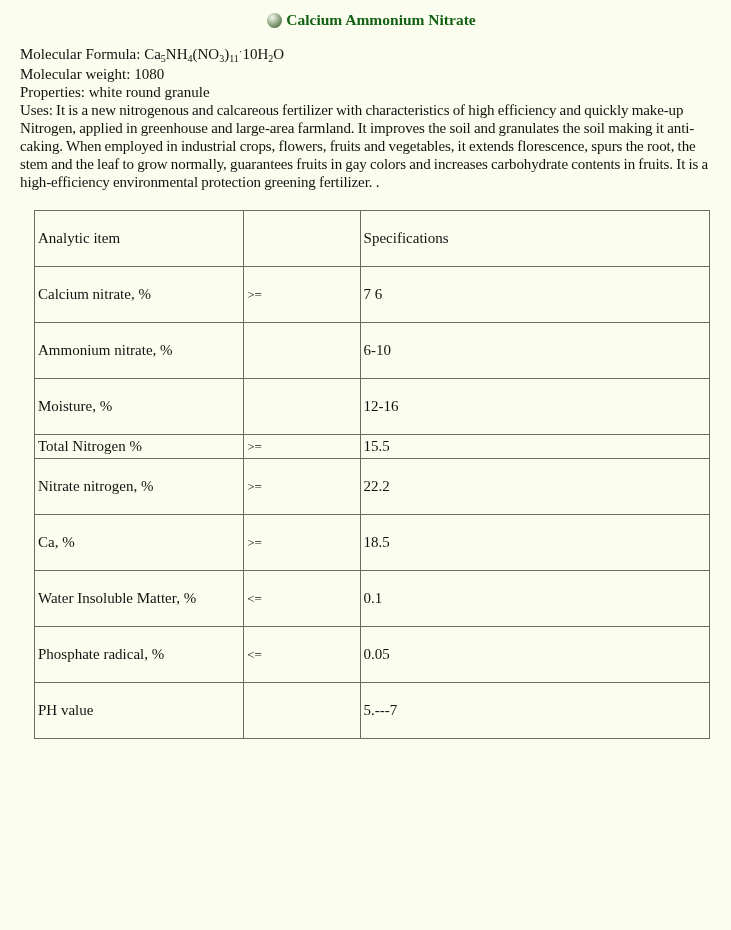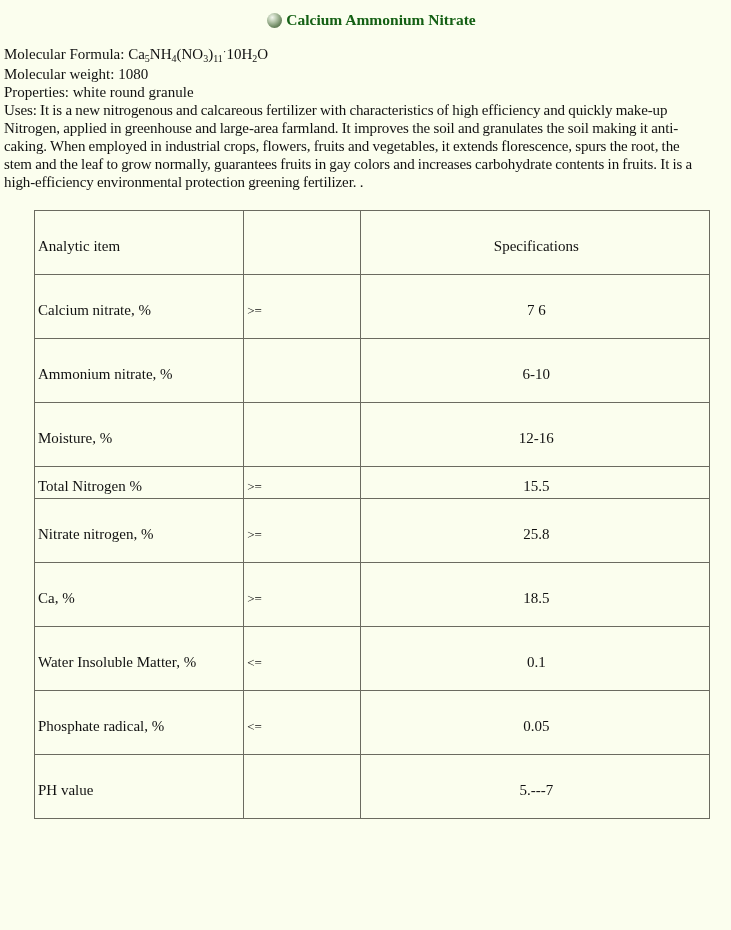--- a/index.html
+++ b/index.html
@@ -39,21 +39,21 @@
     }
     .title {
       font-weight: bold;
       color: #146014;
       font-size: 15.5px;
       line-height: 20px;
     }
     .info {
       position: absolute;
       top: 45px;
-      left: 4px;
+      left: 20px;
       width: 705px;
       line-height: 18px;
       font-size: 15px;
     }
     .info p {
       margin: 0;
     }
     .info .formula {
       line-height: 19px;
     }
@@ -74,30 +74,30 @@
     table.spec {
       position: absolute;
       top: 210px;
       left: 34px;
       width: 676px;
       border-collapse: collapse;
       font-size: 15px;
     }
     table.spec td {
       border: 1.5px solid #6b6b60;
-      padding: 8px 0 0 3px;
+      padding: 0 0 0 3px;
       vertical-align: middle;
       height: 55px;
     }
     table.spec tr.short td {
       height: 23px;
     }
     td.c1 { width: 206px; }
     td.c2 { width: 113px; }
-    td.c3 { width: 347px; text-align: center; }
+    td.c3 { width: 347px; }
     td.c2 span { font-size: 13px; }
   </style>
 </head>
 <body>
 
 <div class="title-row">
   <span class="title-inner">
     <span class="bullet"></span>
     <span class="title">Calcium Ammonium Nitrate</span>
   </span>
@@ -135,21 +135,21 @@
         <td class="c3"><span>12-16</span></td>
       </tr>
       <tr class="short">
         <td class="c1"><span>Total Nitrogen %</span></td>
         <td class="c2"><span>&gt;=</span></td>
         <td class="c3"><span>15.5</span></td>
       </tr>
       <tr>
         <td class="c1"><span>Nitrate nitrogen, %</span></td>
         <td class="c2"><span>&gt;=</span></td>
-        <td class="c3"><span>25.8</span></td>
+        <td class="c3"><span>22.2</span></td>
       </tr>
       <tr>
         <td class="c1"><span>Ca, %</span></td>
         <td class="c2"><span>&gt;=</span></td>
         <td class="c3"><span>18.5</span></td>
       </tr>
       <tr>
         <td class="c1"><span>Water Insoluble Matter, %</span></td>
         <td class="c2"><span>&lt;=</span></td>
         <td class="c3"><span>0.1</span></td>

